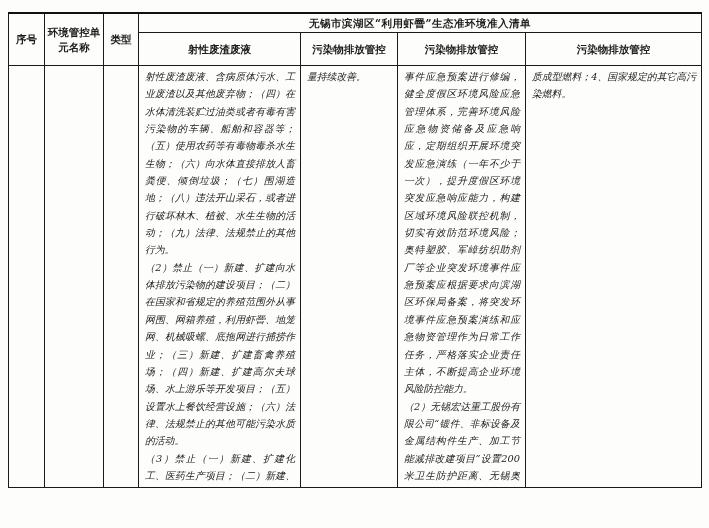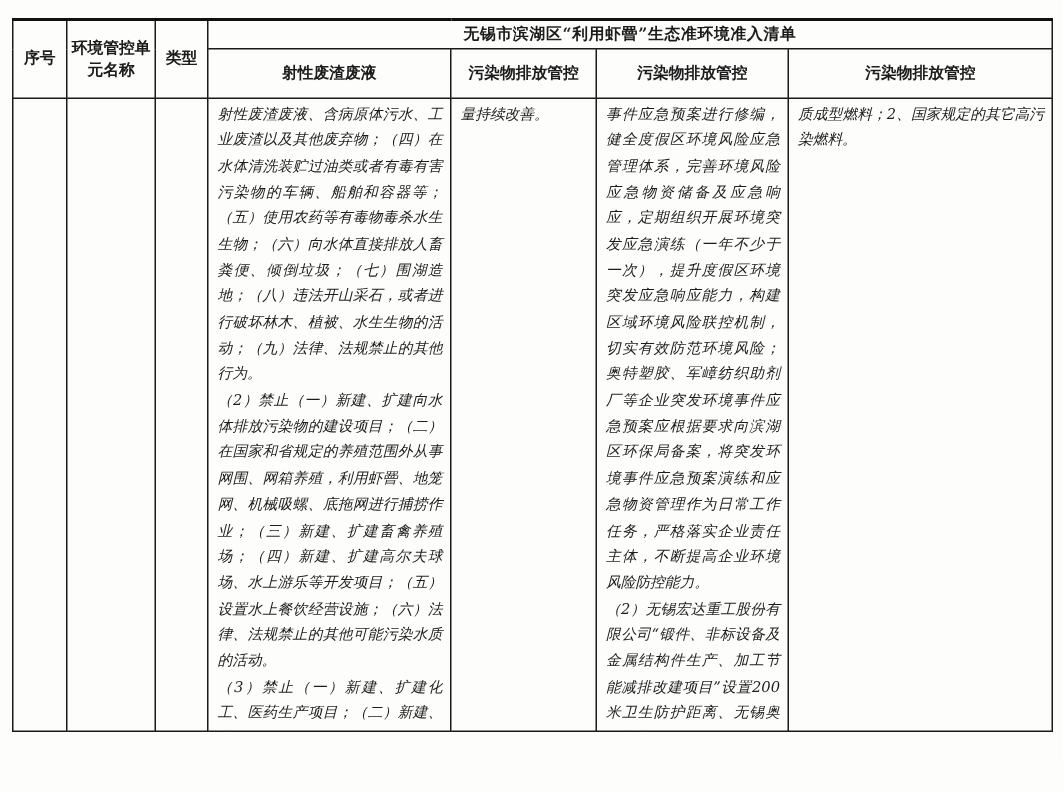--- a/index.html
+++ b/index.html
@@ -111,20 +111,20 @@
 （3）禁止（一）新建、扩建化工、医药生产项目；（二）新建、扩建污水集中处理设施排污口以外的排污口；（三）扩大水产养殖规模；</div>
         </td>
         <td>
           <div class="cb">量持续改善。</div>
         </td>
         <td>
           <div class="cb">事件应急预案进行修编，健全度假区环境风险应急管理体系，完善环境风险应急物资储备及应急响应，定期组织开展环境突发应急演练（一年不少于一次），提升度假区环境突发应急响应能力，构建区域环境风险联控机制，切实有效防范环境风险；奥特塑胶、军嶂纺织助剂厂等企业突发环境事件应急预案应根据要求向滨湖区环保局备案，将突发环境事件应急预案演练和应急物资管理作为日常工作任务，严格落实企业责任主体，不断提高企业环境风险防控能力。
 （2）无锡宏达重工股份有限公司“锻件、非标设备及金属结构件生产、加工节能减排改建项目”设置200米卫生防护距离、无锡奥特塑胶有限公司</div>
         </td>
         <td>
-          <div class="cb">质成型燃料；2、国家规定的其它高污染燃料。</div>
+          <div class="cb">质成型燃料；4、国家规定的其它高污染燃料。</div>
         </td>
       </tr>
     </tbody>
   </table>
 
 
 </div>
 
 </body></html>

